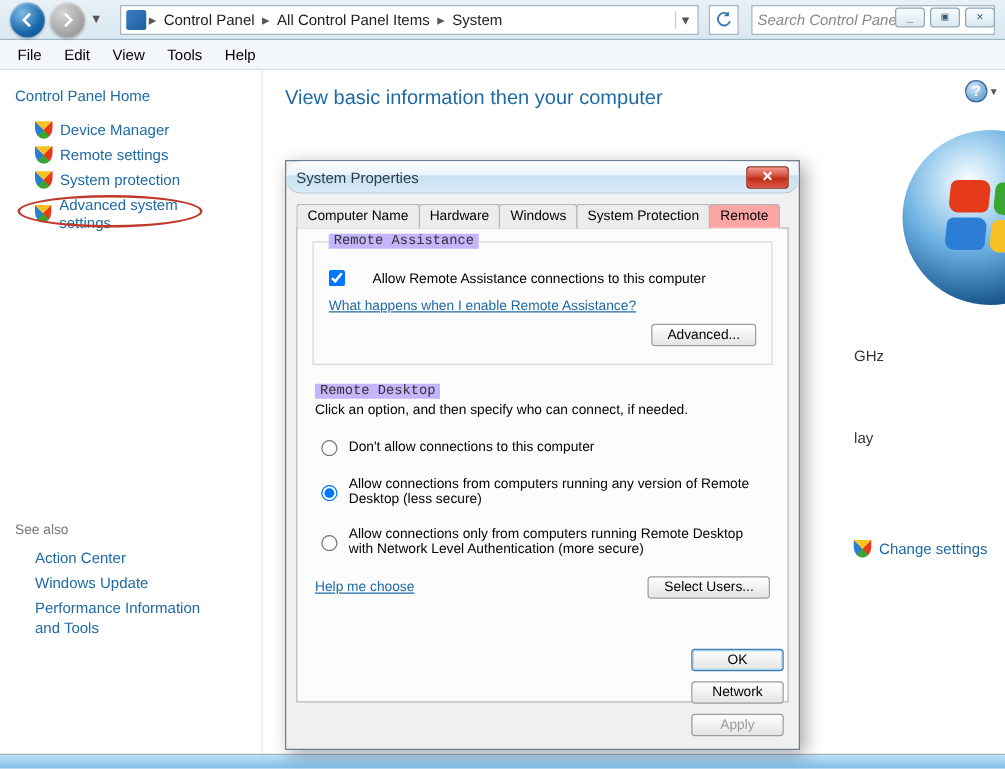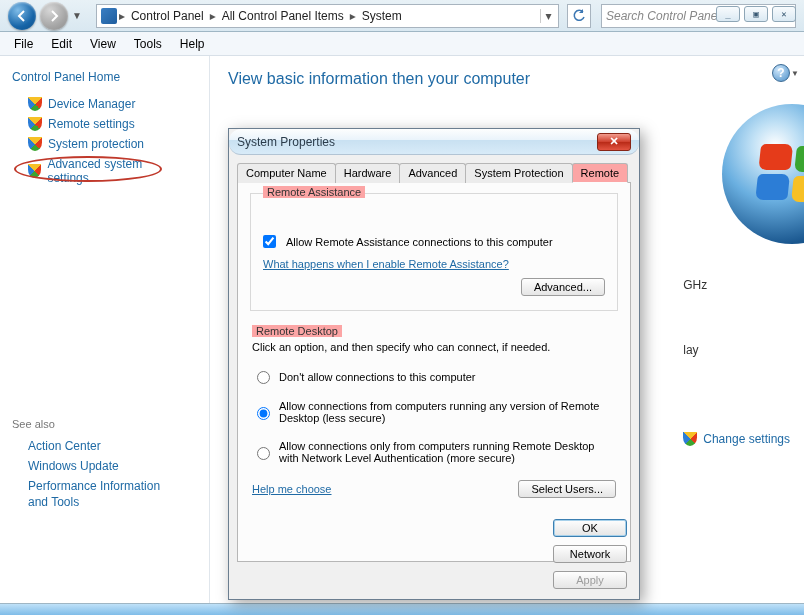--- a/index.html
+++ b/index.html
@@ -133,24 +133,24 @@
     padding:3px 8px; background:#ececec; border:1px solid #b6b6b6;
     border-bottom:none; margin-right:-1px; border-radius:3px 3px 0 0;
   }
   .tab.active { background:#fca5a5; position:relative; z-index:2; border-bottom:1px solid #fcfcfc; }
   .tabpage {
     margin:0 8px 8px; background:#fcfcfc; border:1px solid #b6b6b6;
     height:380px; padding:10px 12px; margin-top:-1px; font-size:11px;
   }
   .group { border:1px solid #d9d9d9; padding:10px 12px 14px; margin-bottom:14px; position:relative; }
   .group legend, .group .legend {
-    position:relative; top:-18px; background:#fca5a5; padding:0 4px; color:#333;
-    display:inline-block; margin-bottom:-10px;
-  }
-  .chk { display:flex; align-items:center; gap:10px; margin:19px 0 10px; }
+    position:relative; top:-18px; background:#c4b5fd; padding:0 4px; color:#333;
+    display:inline-block; margin-bottom:-10px;font-family:Liberation Mono, monospace;
+  }
+  .chk { display:flex; align-items:center; gap:22px; margin:0 0 10px; }
   .chk input { margin:0; }
   .lnk { color:#1f6aa5; }
   .btn {
     background:linear-gradient(to bottom,#fefefe,#e5e5e5);
     border:1px solid #9c9c9c; border-radius:3px;
     padding:2px 12px; font-size:11px; min-width:74px;
   }
   .btn:disabled { color:#9c9c9c; }
   .adv-row { text-align:right; margin-top:8px;}
   .radio { display:flex; align-items:center; gap:6px; margin:16px 0; }
@@ -298,21 +298,21 @@
 
 <div class="dialog">
   <div class="dlg-title">
     <span>System Properties</span>
     <div class="dlg-close">✕</div>
   </div>
 
   <div class="tabstrip">
     <div class="tab">Computer Name</div>
     <div class="tab">Hardware</div>
-    <div class="tab">Advanced</div>
+    <div class="tab">Windows</div>
     <div class="tab">System Protection</div>
     <div class="tab active">Remote</div>
   </div>
 
   <div class="tabpage">
 
     <div class="group">
       <span class="legend">Remote Assistance</span>
       <label class="chk">
         <input type="checkbox" checked="" style="">

